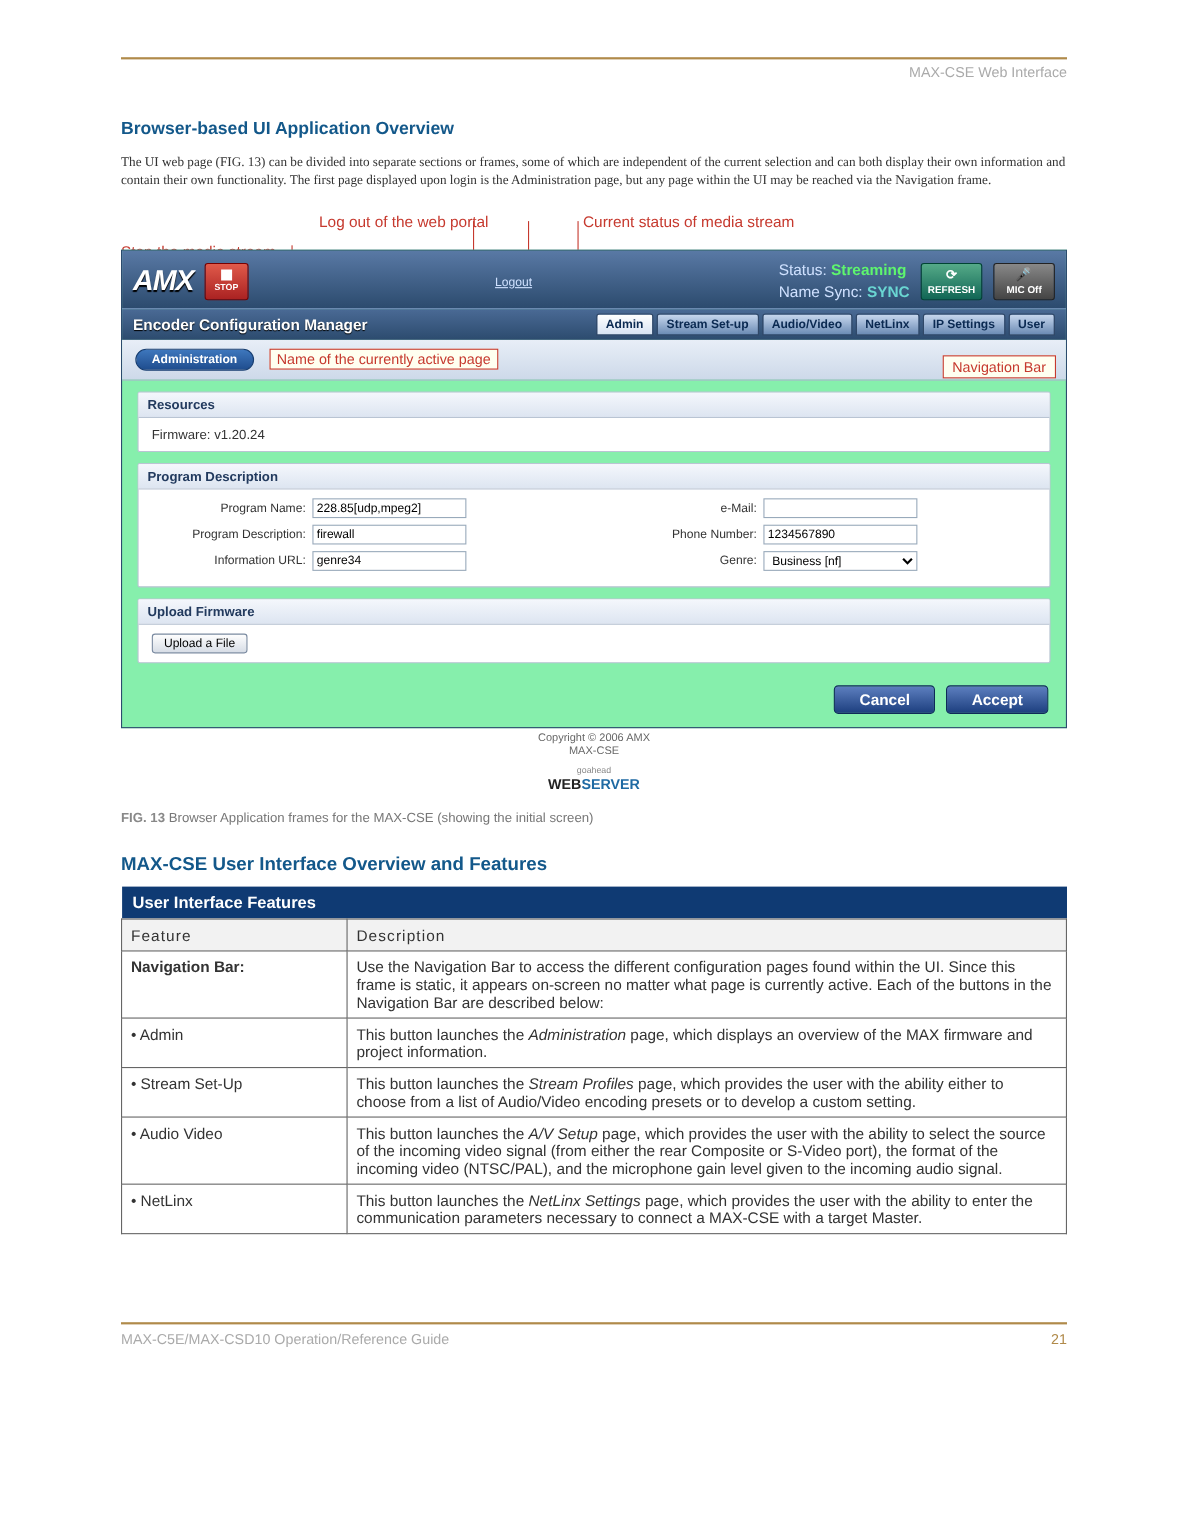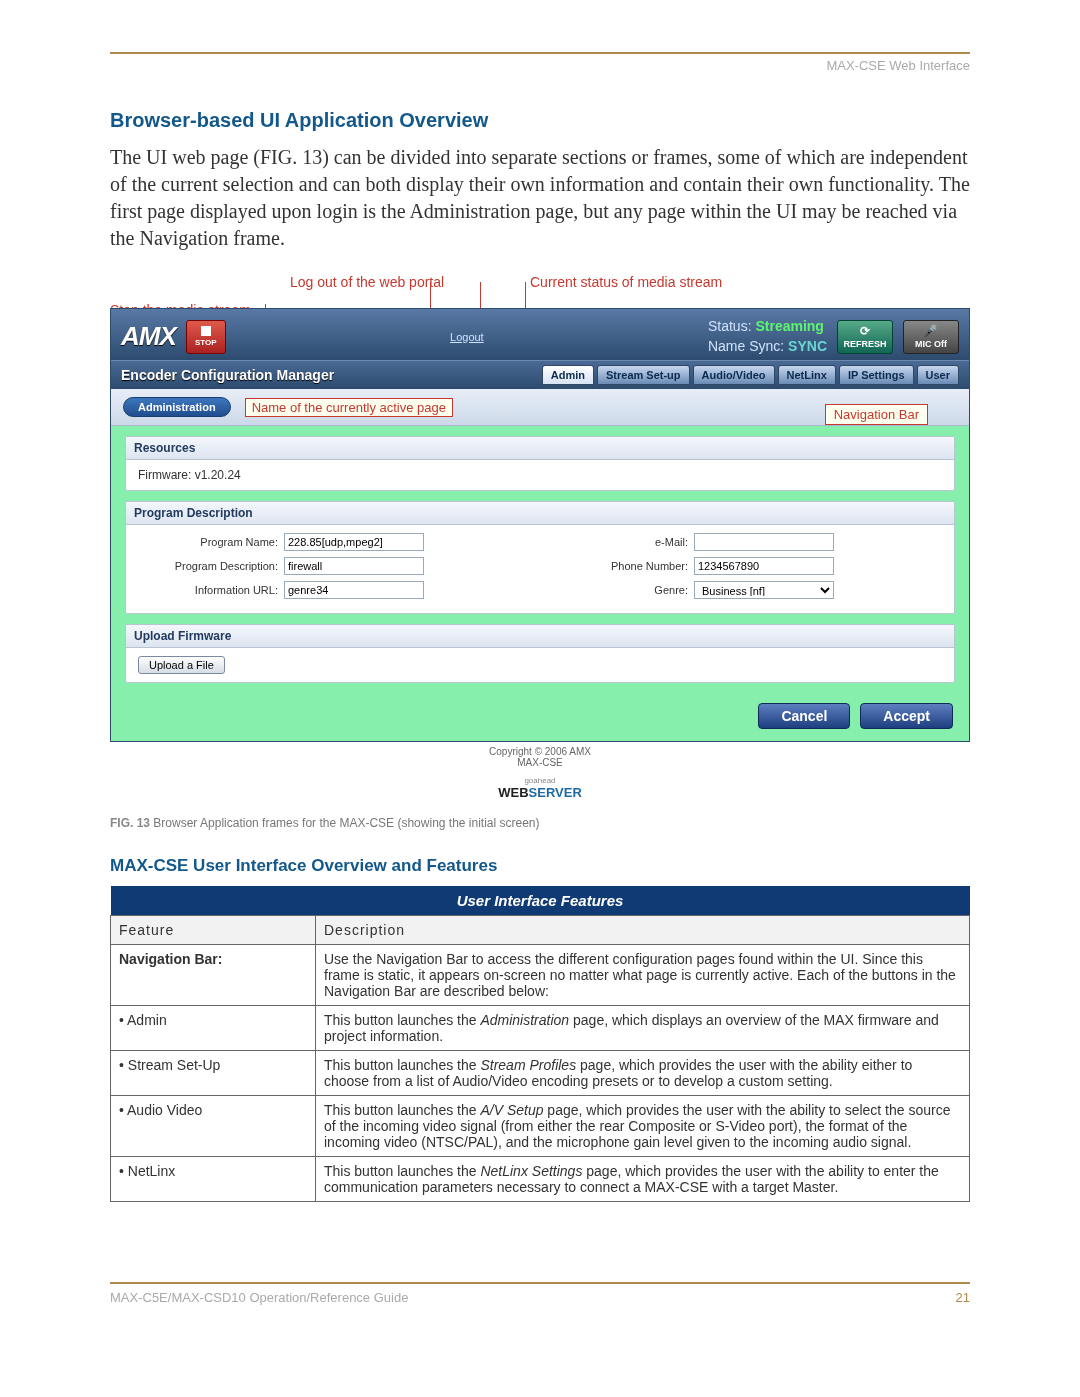--- a/index.html
+++ b/index.html
@@ -20,26 +20,26 @@
   }
   .header-right {
     text-align: right;
     color: #aaa;
     font-size: 13px;
     margin-bottom: 36px;
   }
   h1.section-title {
     color: #13588a;
     font-weight: bold;
-    font-size: 20px;
+    font-size: 16px;
     margin-bottom: 12px;
   }
   p.body {
     font-family: "Times New Roman", Times, serif;
-    font-size: 20px;
+    font-size: 12px;
     line-height: 1.35;
     margin-bottom: 14px;
   }
 
   
   .figure-wrap { margin-top: 22px; }
   .callouts {
     position: relative;
     height: 34px;
     font-size: 14px;
@@ -194,22 +194,22 @@
     margin-top:26px; margin-bottom:10px;
   }
 
   
   table.features {
     width:100%;
     border-collapse: collapse;
     font-size:14px;
   }
   table.features th.bar {
-    background:#0f3a73; color:#fff; text-align:center;
-    padding:6px 10px; font-size:15px; font-weight:bold;font-style:italic;
+    background:#0f3a73; color:#fff; text-align:left;
+    padding:6px 10px; font-size:15px; font-weight:bold;
   }
   table.features td, table.features th.col {
     border:1px solid #666;
     padding:6px 8px;
     vertical-align:top;
   }
   table.features th.col {
     background:#f2f2f2; font-weight:normal; text-align:left;
     letter-spacing:1px; font-size:14px;
   }
@@ -228,21 +228,21 @@
   
   #co-stop { left:0; top:28px;}
   #co-logout { left:180px; top:0;}
   #co-status { left:420px; top:0;}
   
   .vline { width:1px; }
   .hline { height:1px; }
 
   .navbox {
     position:absolute;
-    right:42px; top:96px;
+    right:10px; top:96px;
     background:#fffff0;
     border:1px solid #c6392e;
     color:#c6392e;
     font-size:13px;
     padding:2px 8px;
     z-index:5;
   }
   .fig-outer { position:relative; }
 </style>
 </head>

